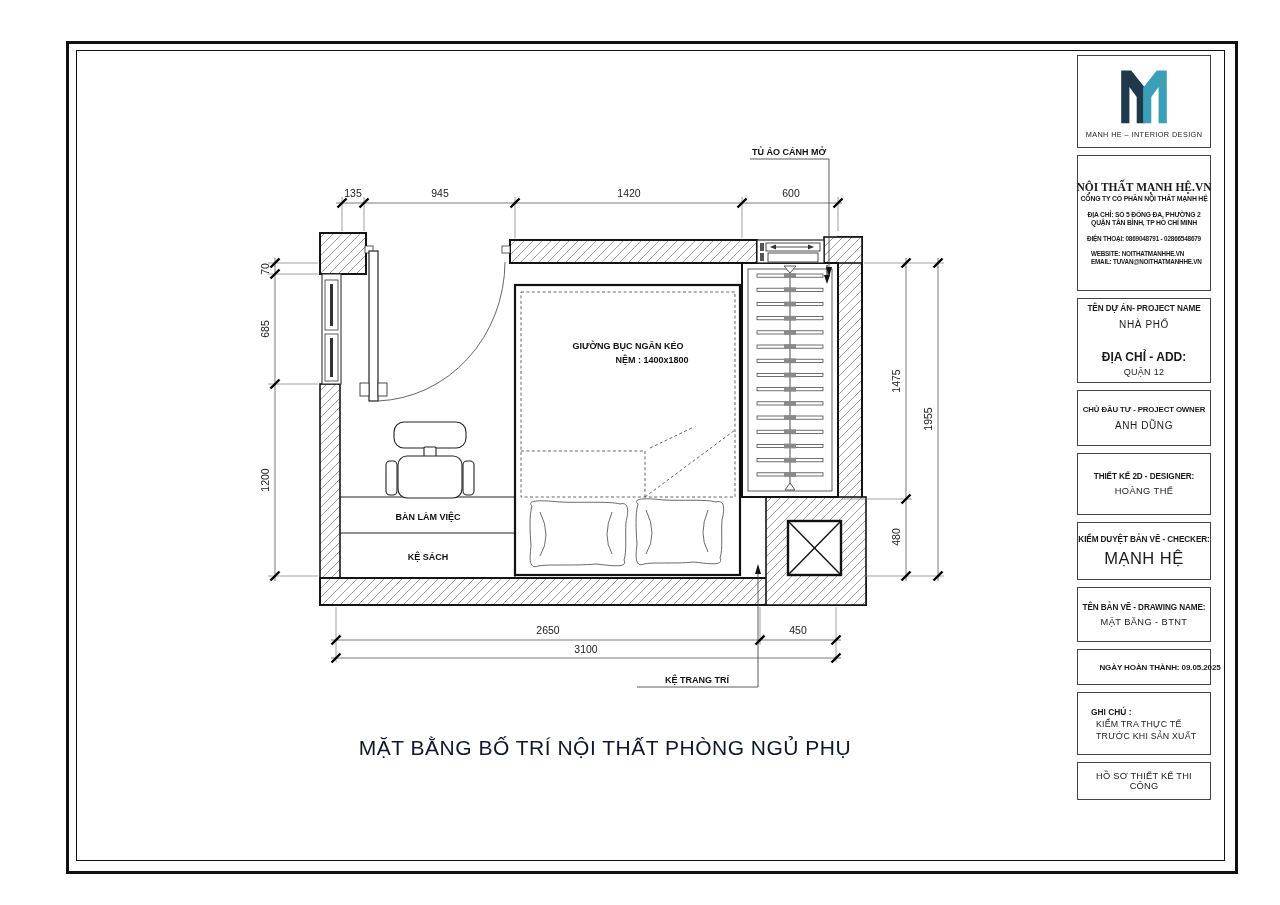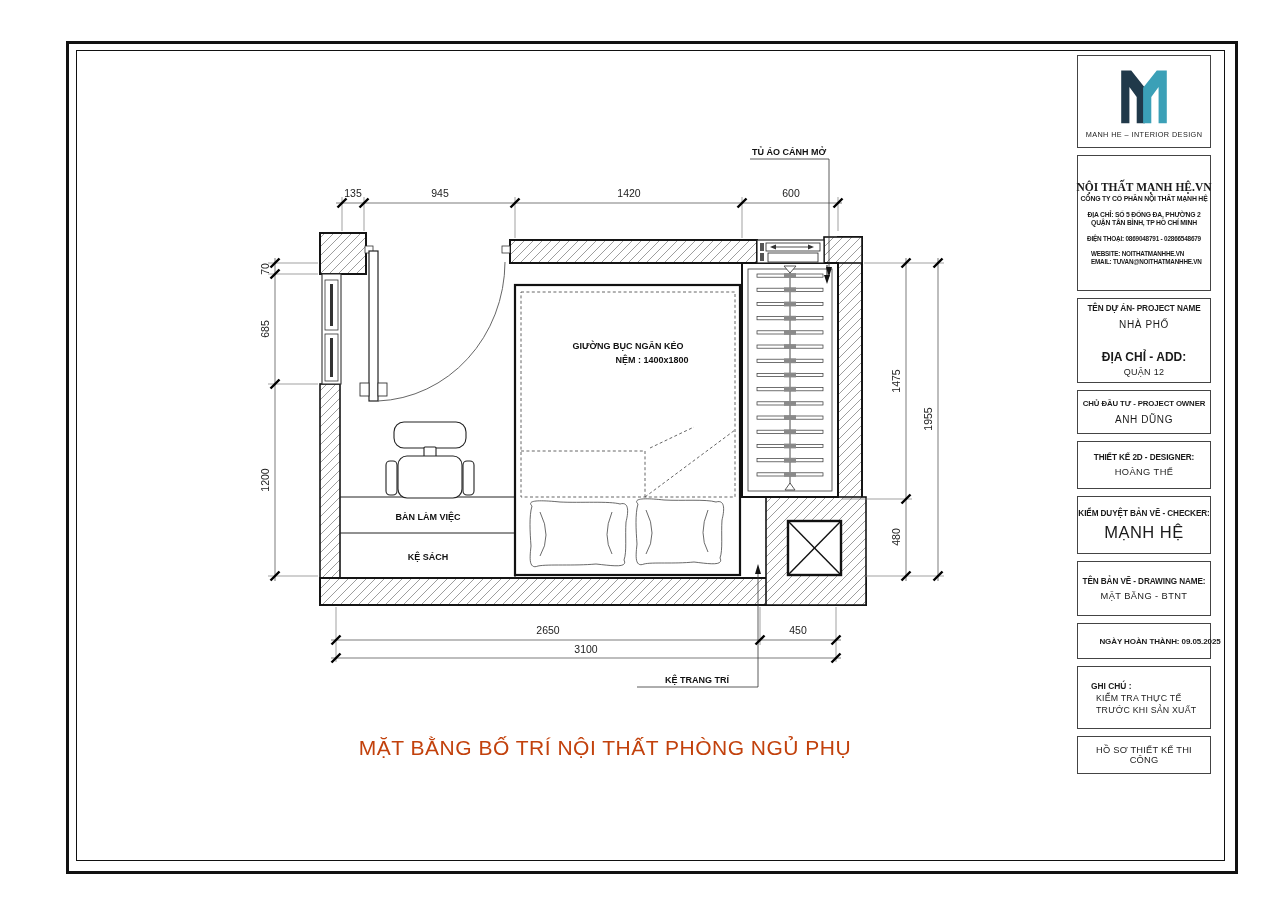--- a/index.html
+++ b/index.html
@@ -20,21 +20,21 @@
   .v-name{font-size:10px;letter-spacing:.6px;margin-top:6px;white-space:nowrap;}
   .v-name2{font-size:9.3px;letter-spacing:.4px;margin-top:5px;white-space:nowrap;}
   .addr-h{font-weight:bold;font-size:12px;margin-top:20px;}
   .addr-v{font-size:9px;margin-top:3px;letter-spacing:.3px;}
   .checker-name{font-size:16.5px;letter-spacing:.5px;margin-top:5px;}
   .notes-box{align-items:flex-start;text-align:left;}
   .notes-h{font-weight:bold;font-size:8.4px;}
   .notes-line{font-size:8.8px;margin-left:5px;margin-top:2px;letter-spacing:.2px;}
   .doc-type{font-size:9.3px;letter-spacing:.2px;}
   
-  .main-title{left:280px;top:736px;width:650px;text-align:center;font-size:21px;letter-spacing:.5px;color:#c2410c;}
+  .main-title{left:280px;top:736px;width:650px;text-align:center;font-size:21px;letter-spacing:.5px;color:#0f172a;}
   svg text{font-family:"Liberation Sans",sans-serif;}
   .dimtxt{font-size:10.5px;fill:#222;}
   .plabel{font-size:9px;font-weight:bold;fill:#111;}
 </style>
 </head>
 <body>
 
 <div class="abs frame-outer"></div>
 <div class="abs frame-inner"></div>
 
@@ -274,26 +274,26 @@
     <div class="co-small">EMAIL:   TUVAN@NOITHATMANHHE.VN</div>
   </div>
 
   <div class="tbox" style="height:85px;">
     <div class="h-bold">TÊN DỰ ÁN- PROJECT NAME</div>
     <div class="v-name">NHÀ PHỐ</div>
     <div class="addr-h">ĐỊA CHỈ - ADD:</div>
     <div class="addr-v">QUẬN 12</div>
   </div>
 
-  <div class="tbox" style="height:44px;">
+  <div class="tbox" style="height:56px;">
     <div class="h-bold" style="font-size:7.8px;">CHỦ ĐẦU TƯ - PROJECT OWNER</div>
     <div class="v-name">ANH DŨNG</div>
   </div>
 
-  <div class="tbox" style="height:48px;">
+  <div class="tbox" style="height:62px;">
     <div class="h-bold">THIẾT KẾ 2D - DESIGNER:</div>
     <div class="v-name2">HOÀNG THẾ</div>
   </div>
 
   <div class="tbox" style="height:58px;align-items:center;">
     <div class="h-bold">KIỂM DUYỆT BẢN VẼ - CHECKER:</div>
     <div class="checker-name">MẠNH HỆ</div>
   </div>
 
   <div class="tbox" style="height:55px;">

